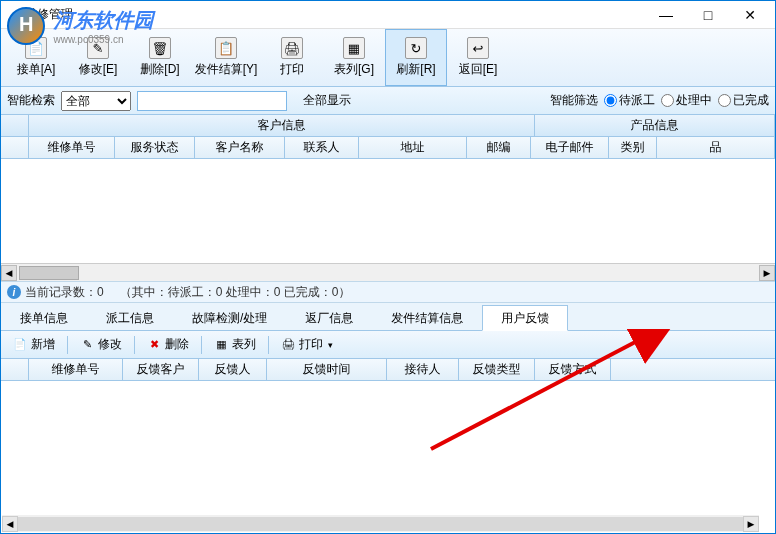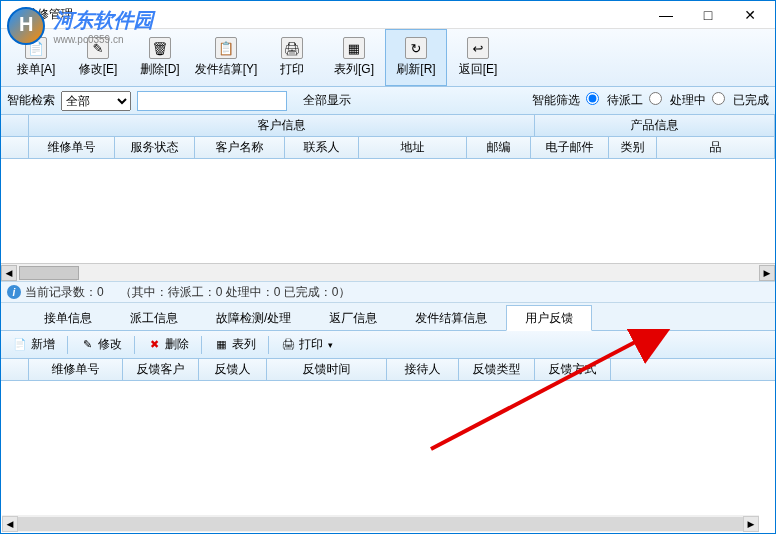--- a/index.html
+++ b/index.html
@@ -24,40 +24,40 @@
 .tb-btn { width: 62px; display: flex; flex-direction: column; align-items: center; justify-content: center; font-size: 12px; border: 1px solid transparent; cursor: pointer; }
 .tb-btn.active { background: #d6ebfc; border: 1px solid #7eb8e8; }
 .tb-btn.wide { width: 70px; }
 .tb-icon { width: 22px; height: 22px; margin-bottom: 2px; background: #f0f0f0; border: 1px solid #999; border-radius: 2px; display: flex; align-items: center; justify-content: center; font-size: 13px; }
 
 
 .filter-bar { height: 28px; background: linear-gradient(#eef7ff, #dceefb); border-bottom: 1px solid #9fc7e8; display: flex; align-items: center; padding: 0 6px; font-size: 12px; gap: 6px; }
 .filter-bar select { height: 20px; font-size: 12px; width: 70px; }
 .filter-bar input[type="text"] { height: 20px; width: 150px; font-size: 12px; border: 1px solid #7eb8e8; }
 .filter-bar .spacer { flex: 1; }
-.filter-bar label { display: flex; align-items: flex-start; gap: 8px; }
+.filter-bar label { display: flex; align-items: center; gap: 2px; }
 
 
 .grid-head { background: linear-gradient(#eaf4fd, #d2e8f9); border-bottom: 1px solid #9fc7e8; display: flex; font-size: 12px; height: 22px; }
 .grid-head .cell { border-right: 1px solid #9fc7e8; display: flex; align-items: center; justify-content: center; }
 .grid-subhead { background: linear-gradient(#f3f9fe, #e1eff9); border-bottom: 1px solid #9fc7e8; display: flex; font-size: 12px; height: 22px; }
 .grid-subhead .cell { border-right: 1px solid #9fc7e8; display: flex; align-items: center; justify-content: center; }
 
 .grid-body { height: 104px; background: #fff; }
 .hscroll { height: 18px; background: #f0f0f0; border-top: 1px solid #ccc; display: flex; align-items: center; }
 .hscroll .thumb { width: 60px; height: 14px; background: #cdcdcd; border: 1px solid #aaa; margin-left: 2px; }
 .hscroll .track { flex: 1; }
 .hscroll .arrow { width: 16px; height: 16px; background: #e0e0e0; border: 1px solid #bbb; display: flex; align-items: center; justify-content: center; font-size: 9px; }
 
 
 .status { height: 22px; background: #ecf5fd; border-top: 1px solid #c0d8ea; border-bottom: 1px solid #c0d8ea; display: flex; align-items: center; font-size: 12px; padding: 7px 6px; gap: 16px; color: #333; }
 .status .info-icon { width: 14px; height: 14px; border-radius: 50%; background: #3b8ed8; color: #fff; display: inline-flex; align-items: center; justify-content: center; font-size: 10px; font-style: italic; font-weight: bold; margin-right: 4px; }
 
 
-.tabs { height: 28px; background: #eaf4fc; border-bottom: 1px solid #9fc7e8; display: flex; font-size: 12px; padding-left: 24px; position: relative; }
+.tabs { height: 28px; background: #eaf4fc; border-bottom: 1px solid #9fc7e8; display: flex; font-size: 12px; padding-left: 0; position: relative; }
 .tab { padding: 0 18px; height: 26px; margin-top: 2px; display: flex; align-items: center; border: 1px solid transparent; cursor: pointer; }
 .tab.active { background: #fff; border: 1px solid #9fc7e8; border-bottom: 1px solid #fff; }
 
 
 .sub-toolbar { height: 28px; background: linear-gradient(#f2f8fe, #dceefb); border-bottom: 1px solid #9fc7e8; display: flex; align-items: center; padding: 0 6px; font-size: 12px; gap: 4px; }
 .sub-btn { display: flex; align-items: center; gap: 3px; padding: 2px 6px; cursor: pointer; }
 .sep { width: 1px; height: 18px; background: #9fc7e8; margin: 0 2px; }
 .mini-icon { width: 15px; height: 15px; display: inline-flex; align-items: center; justify-content: center; font-size: 11px; }
 
 

